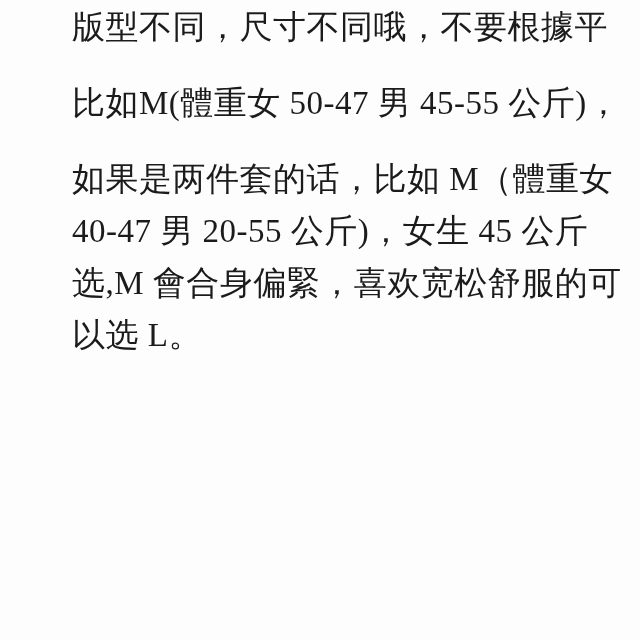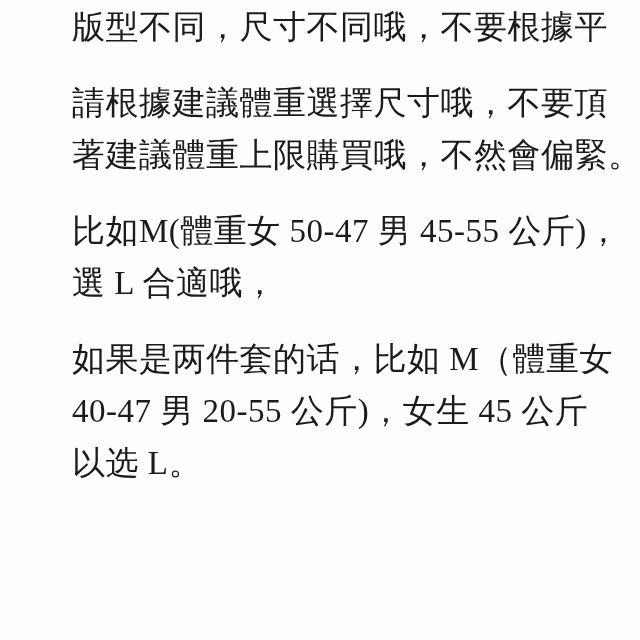--- a/index.html
+++ b/index.html
@@ -36,29 +36,25 @@
 </style>
 </head>
 <body>
 
 <div class="doc">
 
   <div class="para">
     <div class="line">版型不同，尺寸不同哦，不要根據平</div>
   </div>
 
-  <div class="para">
-    <div class="line">請根據建議體重選擇尺寸哦，不要頂</div>
-    <div class="line">著建議體重上限購買哦，不然會偏緊。</div>
-  </div>
 
   <div class="para">
     <div class="line">比如M(體重女 50-47 男 45-55 公斤)，</div>
-    <div class="line">選 L 合適哦，</div>
   </div>
 
   <div class="para">
     <div class="line">如果是两件套的话，比如 M（體重女</div>
     <div class="line">40-47 男 20-55 公斤)，女生 45 公斤</div>
+    <div class="line">选,M 會合身偏緊，喜欢宽松舒服的可</div>
     <div class="line">以选 L。</div>
   </div>
 
 </div>
 
 </body></html>

